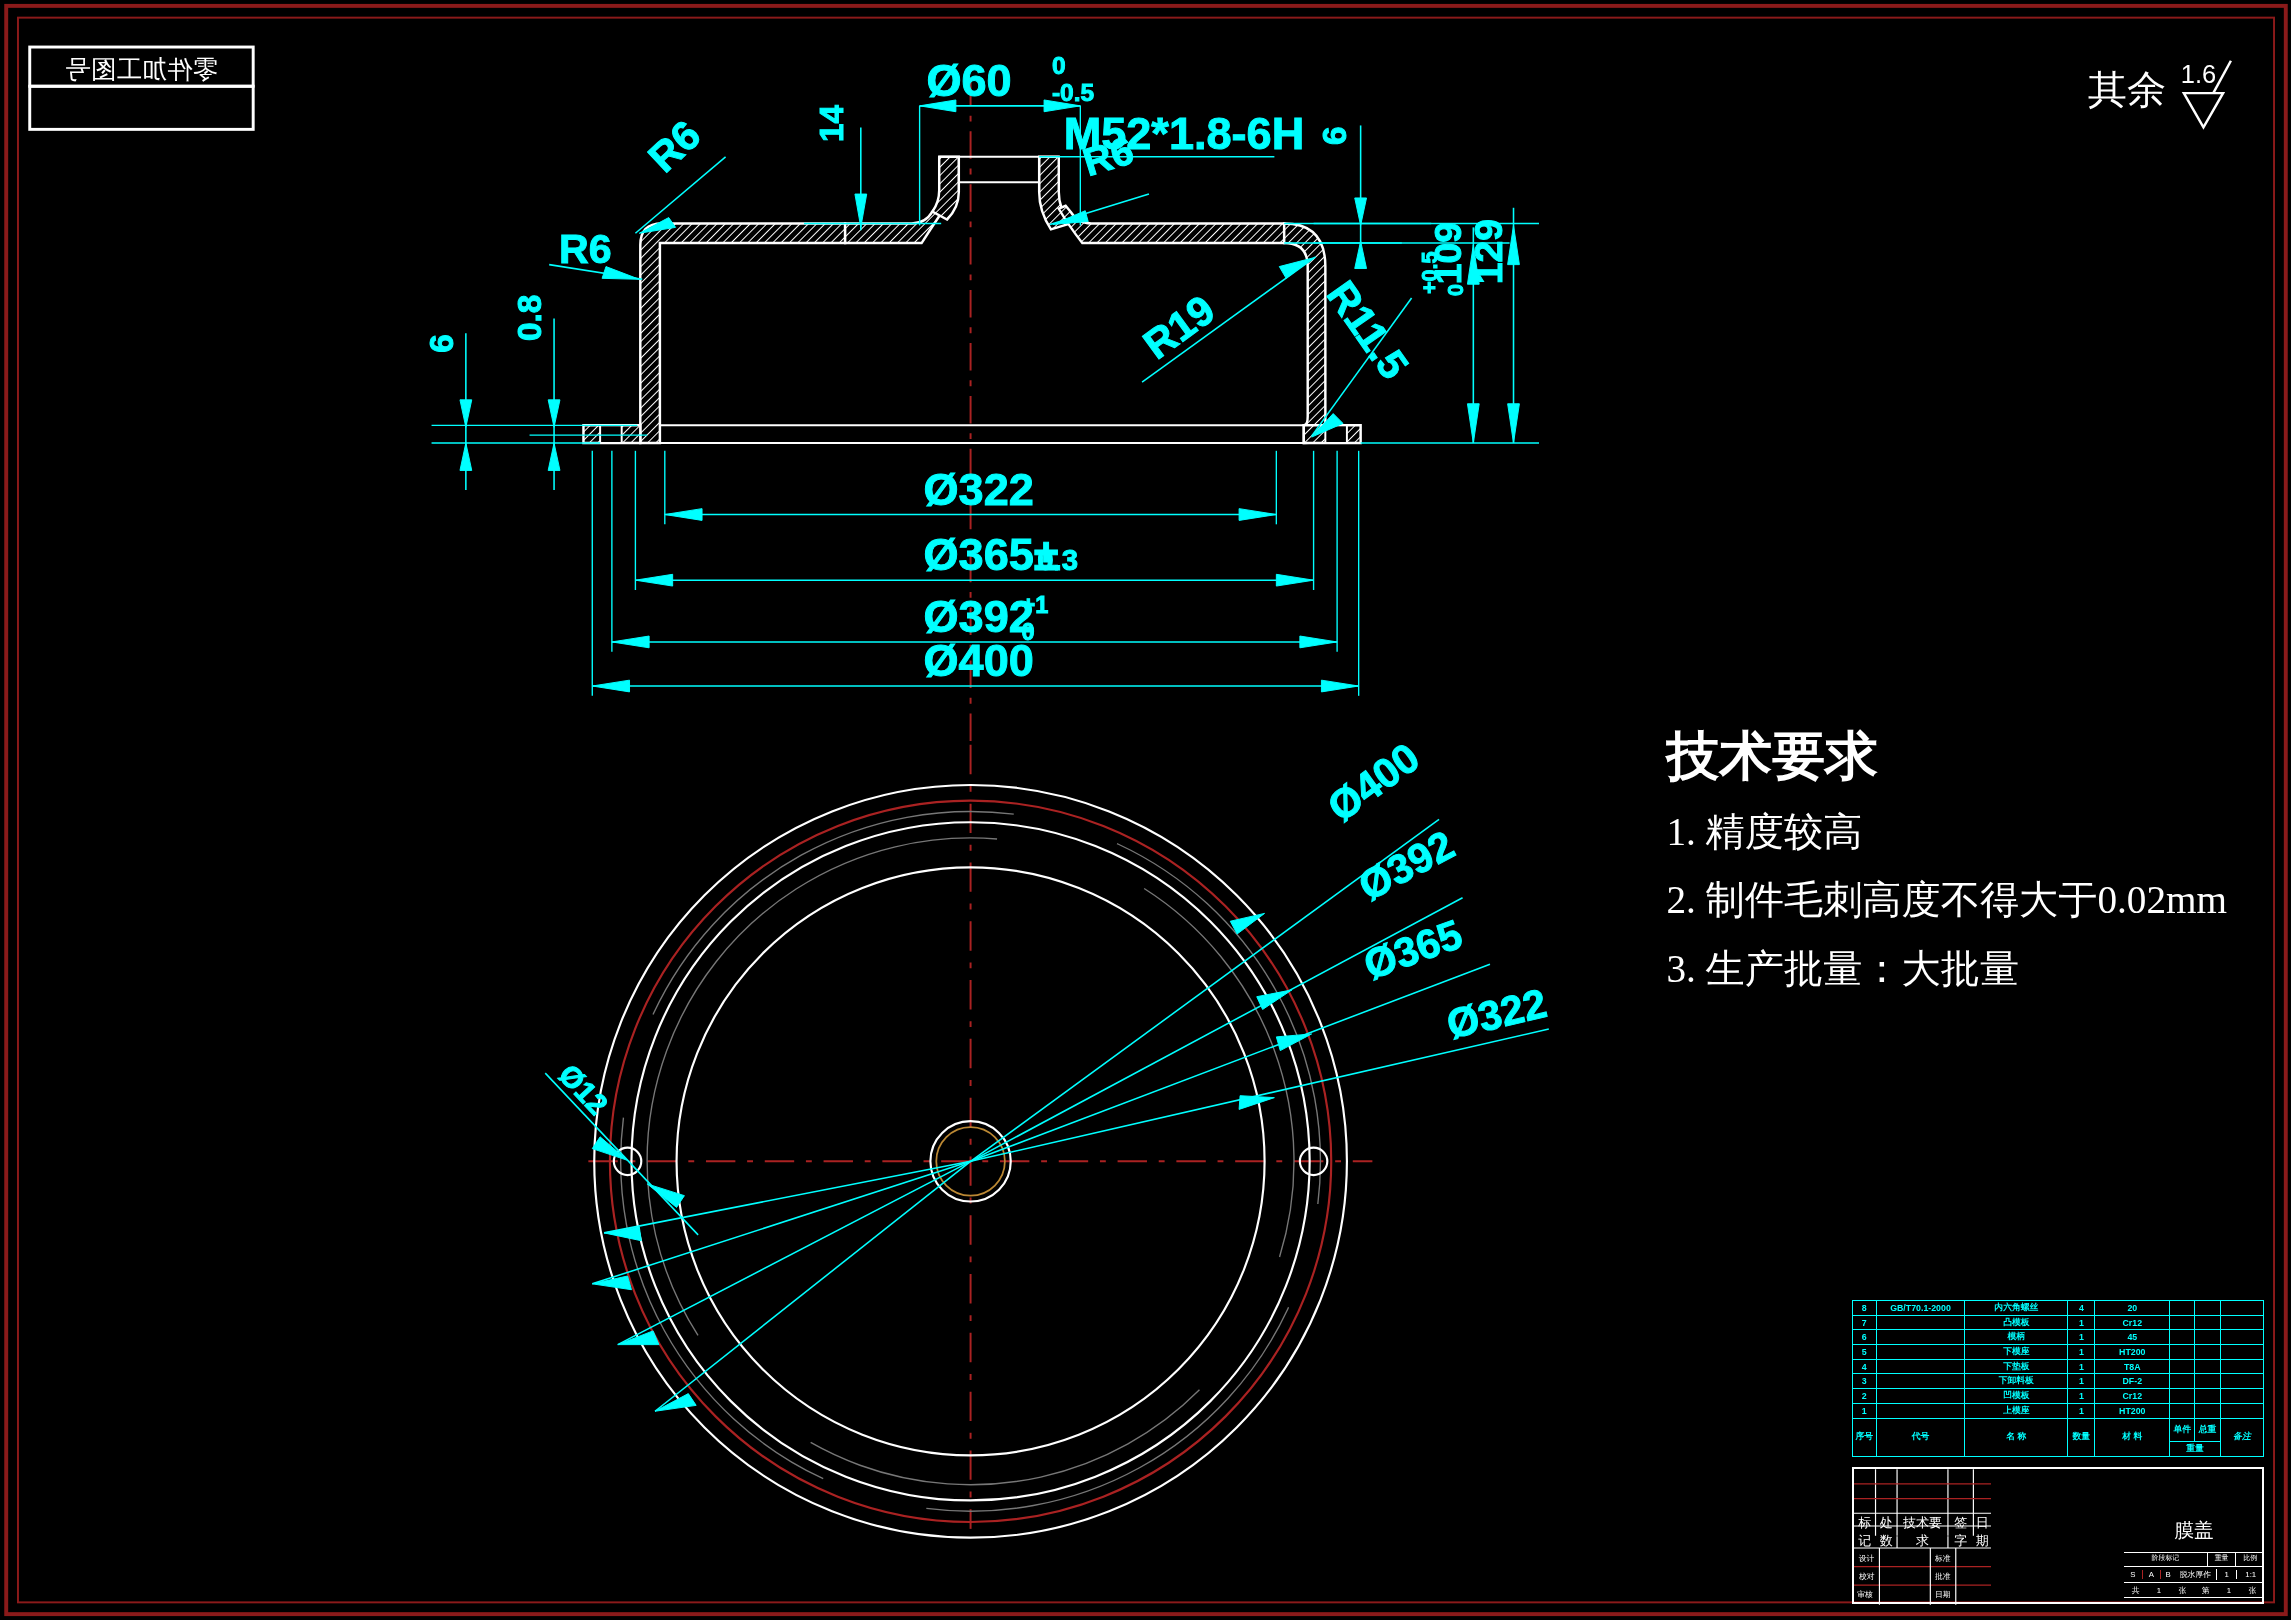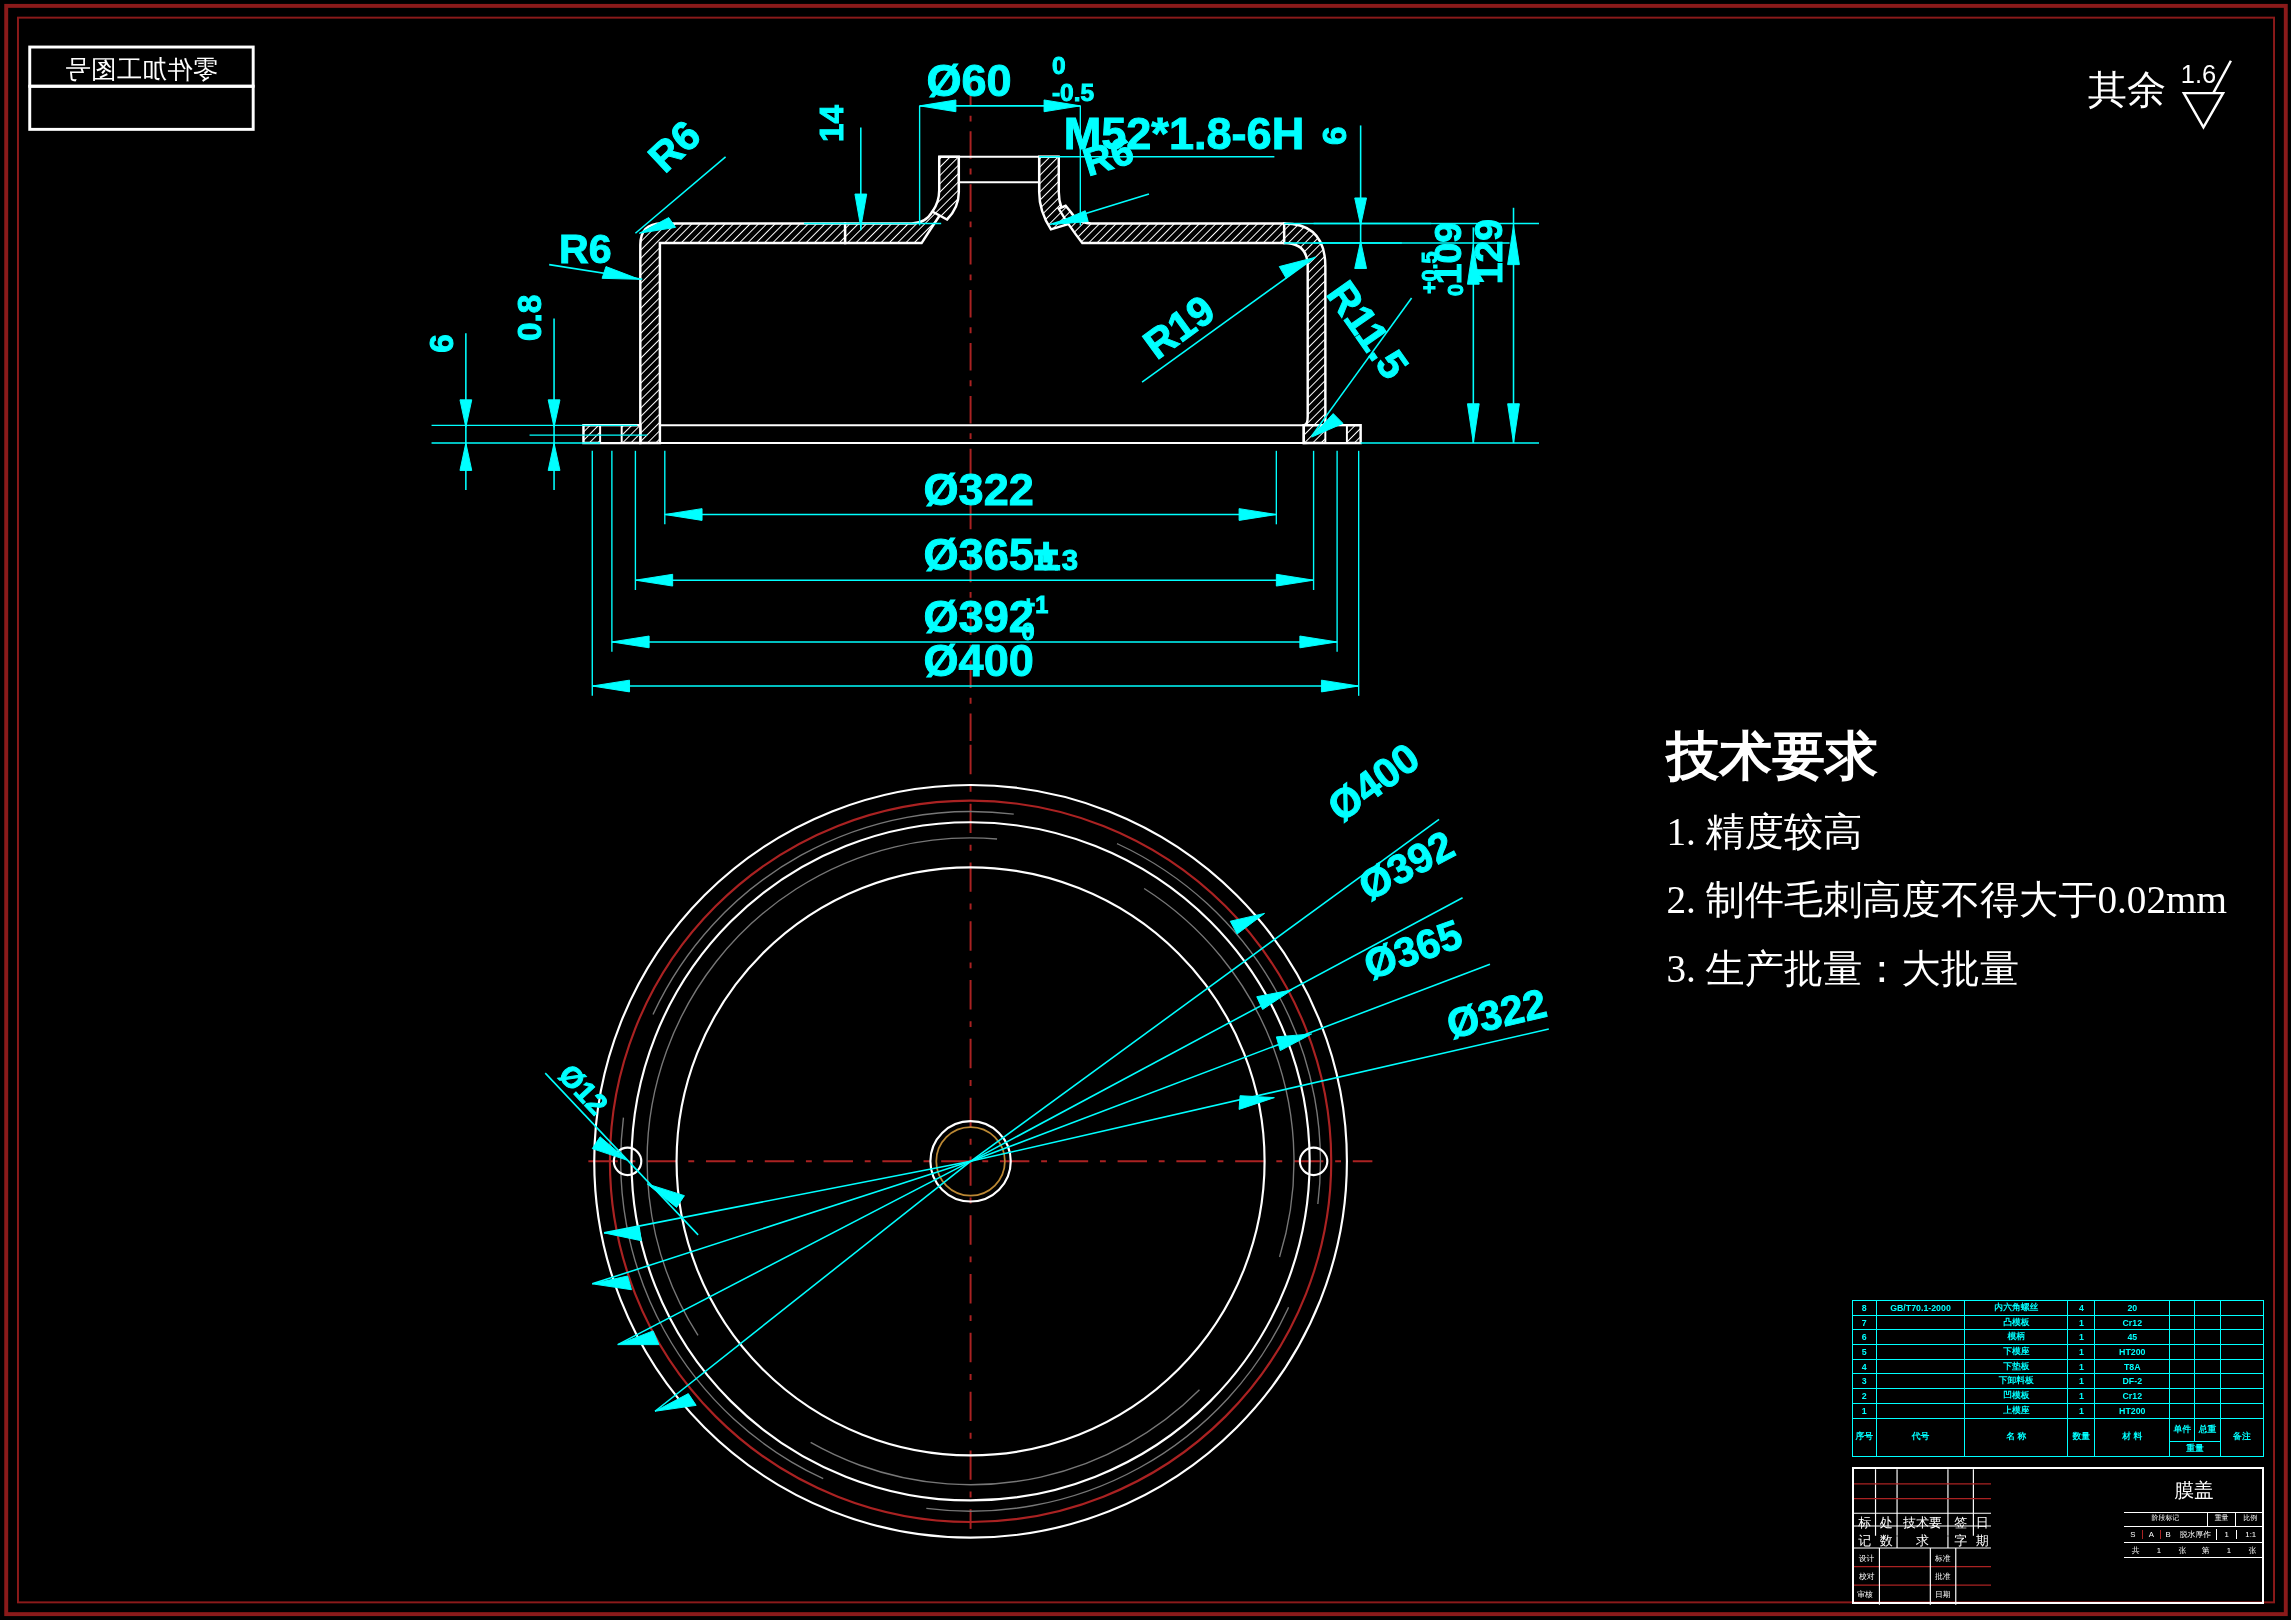--- a/index.html
+++ b/index.html
@@ -343,21 +343,21 @@
             <td style="border: 1px solid rgb(0, 255, 255); width: 43px; padding: 0px;"></td>
           </tr>
           <tr style="height: 23.5px;">
             <td rowspan="2" style="border: 1px solid rgb(0, 255, 255); width: 21.6px;">序号</td>
             <td rowspan="2" style="border: 1px solid rgb(0, 255, 255); width: 90px;">代号</td>
             <td rowspan="2" style="border: 1px solid rgb(0, 255, 255); width: 108px;">名    称</td>
             <td rowspan="2" style="border: 1px solid rgb(0, 255, 255); width: 25.5px;">数量</td>
             <td rowspan="2" style="border: 1px solid rgb(0, 255, 255); width: 76px;">材    料</td>
             <td style="border: 1px solid rgb(0, 255, 255); width: 23.5px;">单件</td>
             <td style="border: 1px solid rgb(0, 255, 255); width: 23.5px;">总重</td>
-            <td rowspan="2" style="border: 1px solid rgb(0, 255, 255); width: 43px;">备注</td>
+            <td rowspan="2" style="border: 1px solid rgb(0, 255, 255); width: 43px; font-style: italic;">备注</td>
           </tr>
           <tr style="height: 13.7px;">
             <td colspan="2" style="border: 1px solid rgb(0, 255, 255);">重量</td>
           </tr>
         </tbody>
     </table>
   </div>
 
   <div class="abs" style="left:1852px;top:1467px;width:412px;height:137px;border:2px solid #ffffff;box-sizing:border-box;">
 
@@ -397,21 +397,21 @@
       <div class="abs" style="left:1px;top:32px;width:23.5px;font-size:7.8px;color:#ffffff;line-height:18.6px;text-align:center">校对</div>
       <div class="abs" style="left:1px;top:51px;width:20px;font-size:7.8px;color:#ffffff;line-height:15.7px;text-align:center">审核</div>
       <div class="abs" style="left:77px;top:13.7px;width:23.5px;font-size:7.8px;color:#ffffff;line-height:18.6px;text-align:center">标准</div>
       <div class="abs" style="left:77px;top:32px;width:23.5px;font-size:7.8px;color:#ffffff;line-height:18.6px;text-align:center">批准</div>
       <div class="abs" style="left:77px;top:51px;width:23.5px;font-size:7.8px;color:#ffffff;line-height:15.7px;text-align:center">日期</div>
     </div>
 
 
     <div class="abs" style="left:270px;top:0;width:140px;height:135px;">
       <div style="height:43px;display:flex;align-items:center;justify-content:center;
-           color:#ffffff;font-size:19.6px;font-family:'Liberation Serif',serif;border-bottom:1px solid #ffffff;">膜盖</div>
+           color:#ffffff;font-size:19.6px;font-family:'Liberation Serif',serif;border-bottom:1px solid #ffffff;margin-top:40px;">膜盖</div>
       <div style="height:12.7px;display:flex;font-size:6.9px;color:#ffffff;border-bottom:1px solid #ffffff;">
         <span style="flex:3;text-align:center;border-right:1px solid #ffffff">阶段标记</span>
         <span style="flex:1;text-align:center;border-right:1px solid #ffffff">重量</span>
         <span style="flex:1;text-align:center">比例</span>
       </div>
       <div style="height:15.7px;display:flex;font-size:7.8px;color:#ffffff;border-bottom:1px solid #ffffff;align-items:center;">
         <span style="width:17.6px;text-align:center;border-right:1px solid #aa2222">S</span>
         <span style="width:17.6px;text-align:center;border-right:1px solid #aa2222">A</span>
         <span style="width:13.7px;text-align:center">B</span>
         <span style="width:41px;text-align:center;border-right:1px solid #ffffff">脱水厚作</span>

